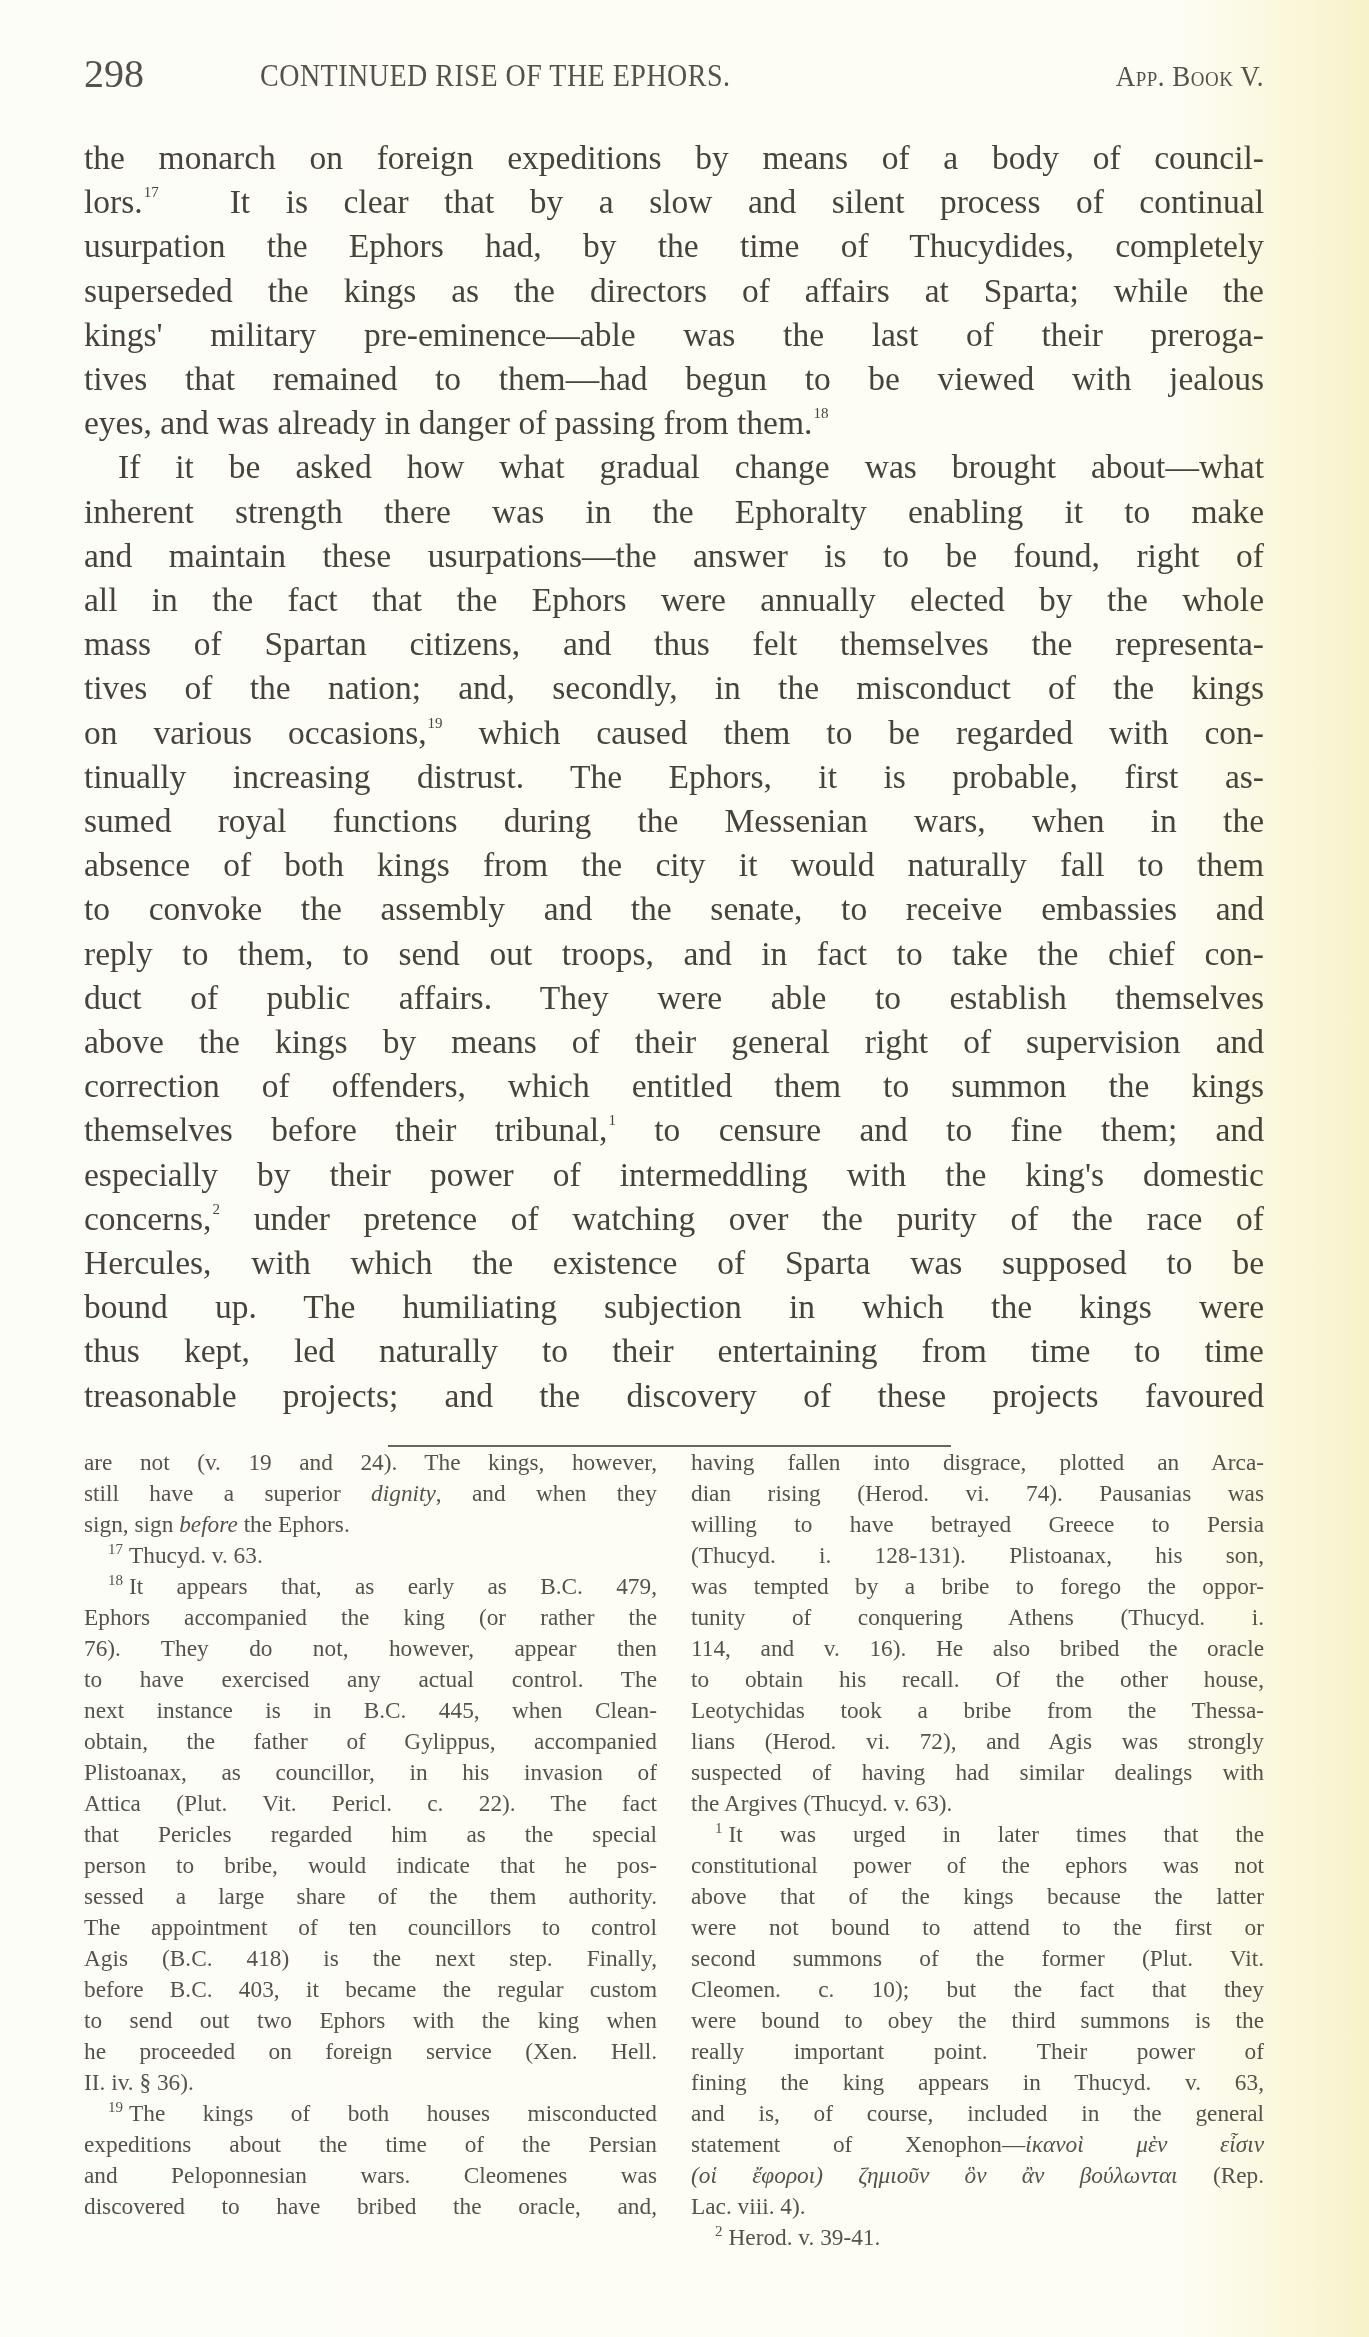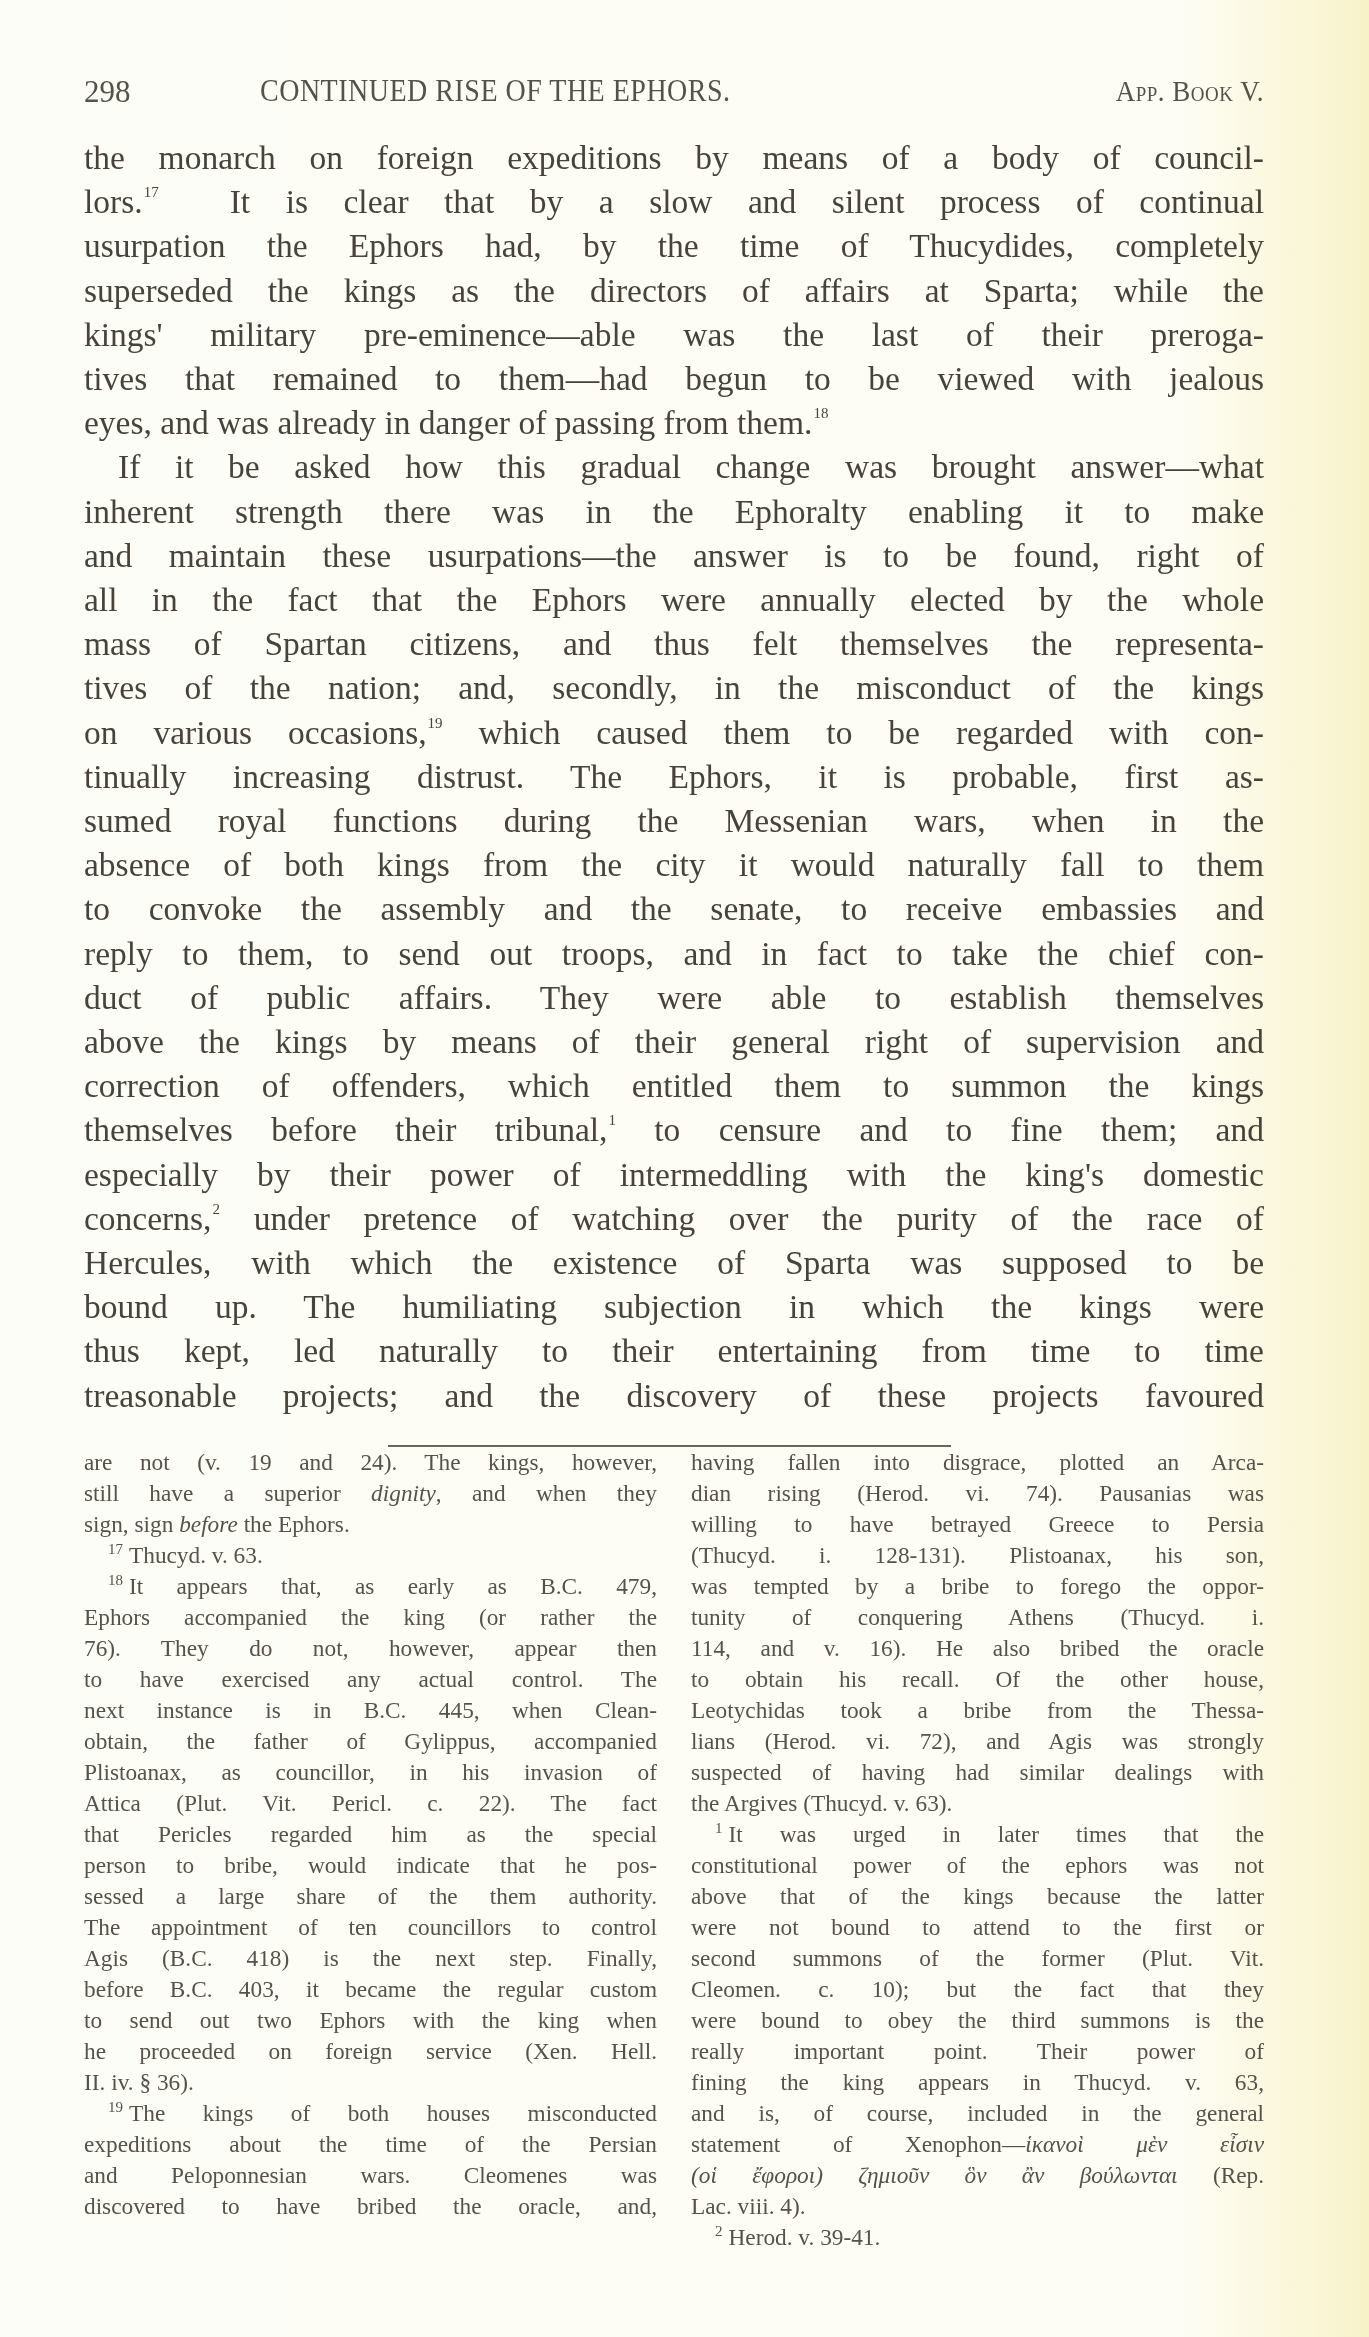--- a/index.html
+++ b/index.html
@@ -18,24 +18,23 @@
       top: 50px;
       width: 1180px;
     }
     .running-head {
       display: flex;
       align-items: baseline;
       height: 60px;
       color: #55524a;
     }
     .page-number {
-      font-size: 31px;
+      font-size: 40px;
       letter-spacing: 0px;
       width: 176px;
-      margin-top: 24px;
     }
     .running-title {
       font-size: 28px;
       letter-spacing: 0.5px;
       flex: 1;
       transform: scaleY(1.12);
       transform-origin: bottom;
     }
     .running-section {
       font-size: 27px;
@@ -104,21 +103,21 @@
     <p>
       <span class="line">the monarch on foreign expeditions by means of a body of council-</span>
       <span class="line"><span>lors.</span><sup class="fnref">17</sup>&nbsp; <span>It is clear that by a slow and silent process of continual</span></span>
       <span class="line">usurpation the Ephors had, by the time of Thucydides, completely</span>
       <span class="line">superseded the kings as the directors of affairs at Sparta; while the</span>
       <span class="line">kings' military pre-eminence—able was the last of their preroga-</span>
       <span class="line">tives that remained to them—had begun to be viewed with jealous</span>
       <span class="line last"><span>eyes, and was already in danger of passing from them.</span><sup class="fnref">18</sup></span>
     </p>
     <p>
-      <span class="line" style="padding-left:34px">If it be asked how this gradual change was brought answer—what</span>
+      <span class="line" style="padding-left:34px">If it be asked how what gradual change was brought about—what</span>
       <span class="line">inherent strength there was in the Ephoralty enabling it to make</span>
       <span class="line">and maintain these usurpations—the answer is to be found, right of</span>
       <span class="line">all in the fact that the Ephors were annually elected by the whole</span>
       <span class="line">mass of Spartan citizens, and thus felt themselves the representa-</span>
       <span class="line">tives of the nation; and, secondly, in the misconduct of the kings</span>
       <span class="line"><span>on various occasions,</span><sup class="fnref">19</sup> <span>which caused them to be regarded with con-</span></span>
       <span class="line">tinually increasing distrust. The Ephors, it is probable, first as-</span>
       <span class="line">sumed royal functions during the Messenian wars, when in the</span>
       <span class="line">absence of both kings from the city it would naturally fall to them</span>
       <span class="line">to convoke the assembly and the senate, to receive embassies and</span>

